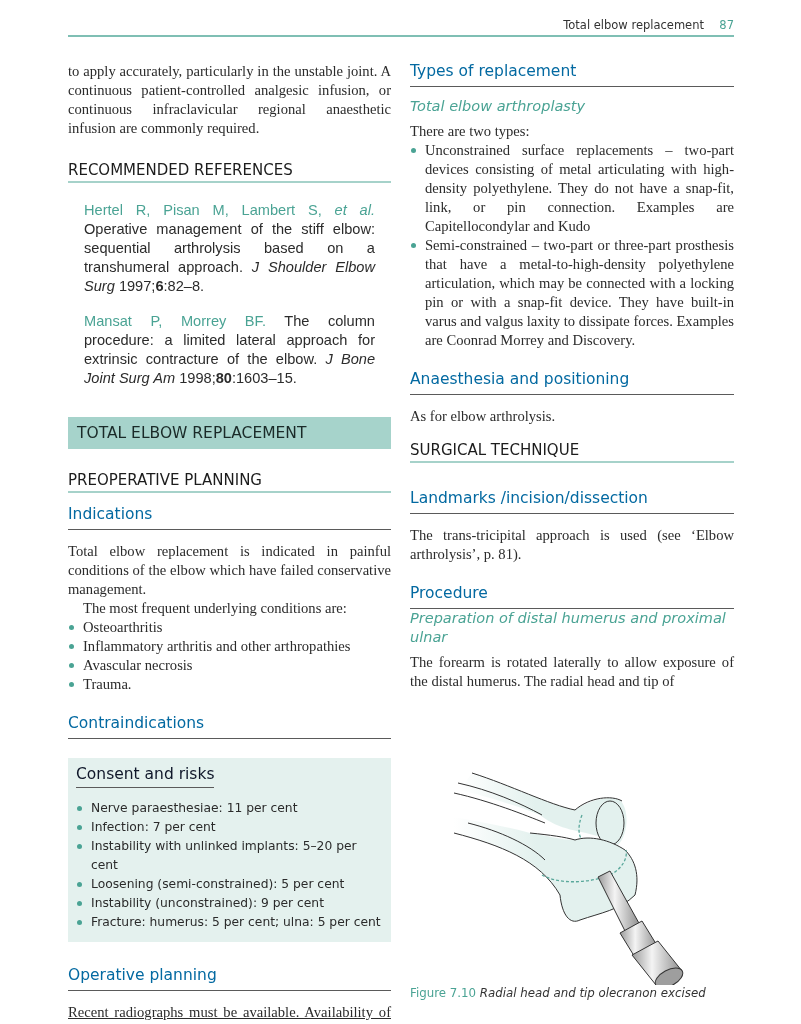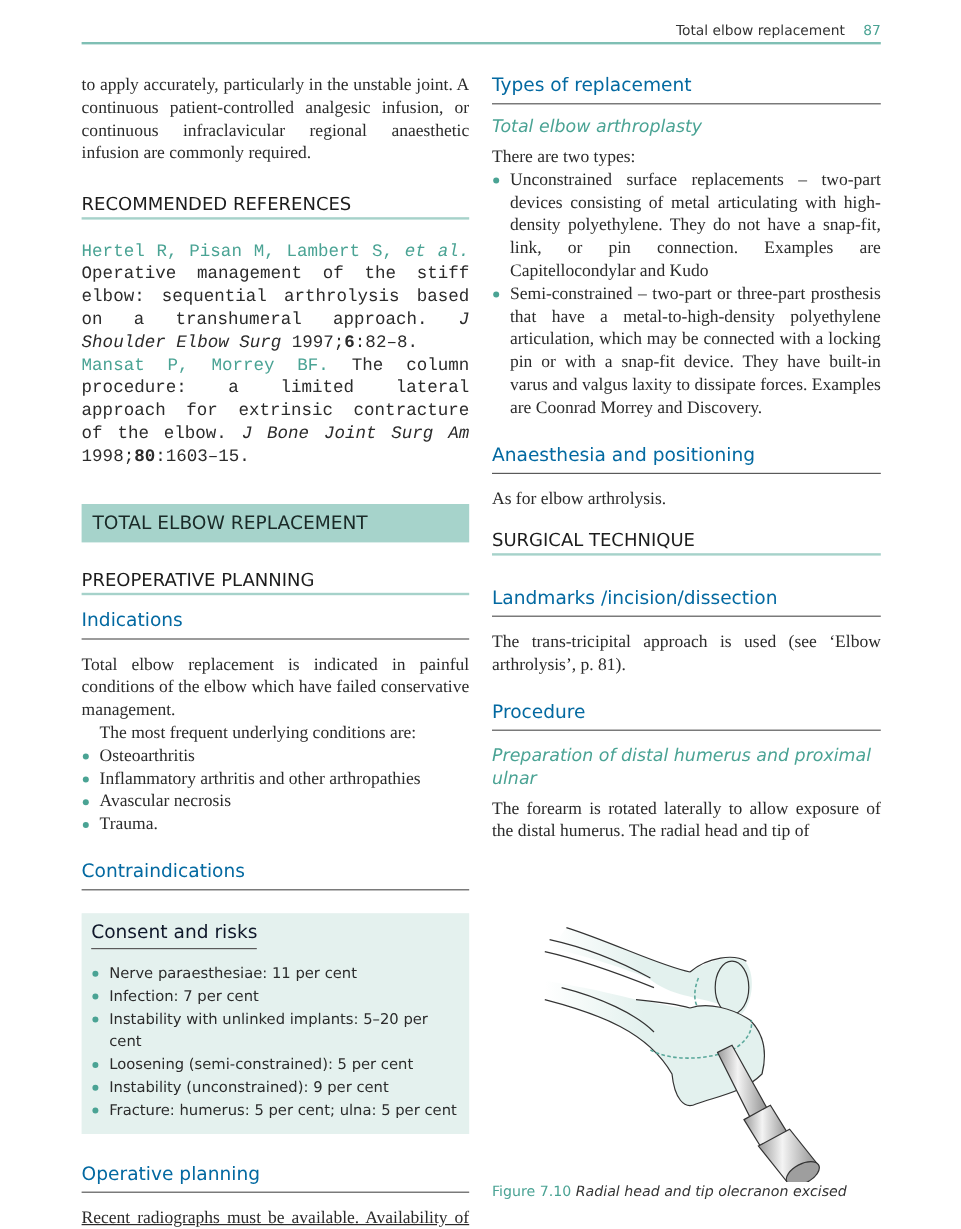--- a/index.html
+++ b/index.html
@@ -19,21 +19,21 @@
   h2.caps { font-family: "DejaVu Sans", "Liberation Sans", sans-serif; font-weight: normal; font-size: 15px; letter-spacing: 0px; color: #1c1c1c; margin: 0; padding-bottom: 2px; border-bottom: 2px solid #a6d2ca; }
   h3.teal { font-family: "DejaVu Sans", "Liberation Sans", sans-serif; font-weight: normal; font-size: 15.5px; color: #0369a1; margin: 0; padding-bottom: 6px; border-bottom: 1.5px solid #5a5a5a; }
   h4.teal-it { font-family: "DejaVu Sans", "Liberation Sans", sans-serif; font-weight: normal; font-style: italic; font-size: 14.5px; line-height: 19px; color: #4aa394; margin: 0; }
 
   .banner { background: #a6d3cb; padding: 7px 9px 7px 9px; font-family: "DejaVu Sans", "Liberation Sans", sans-serif; font-size: 15.5px; color: #1a2a28; }
 
   ul.bullets { list-style: none; margin: 0; padding: 0; }
   ul.bullets li { position: relative; padding-left: 15px; font-family: "Liberation Serif", "DejaVu Serif", serif; font-size: 14.6px; line-height: 19px; text-align: justify; }
   ul.bullets li .dot { position: absolute; left: 1px; top: 7px; width: 5px; height: 5px; border-radius: 50%; background: #4aa394; }
 
-  .ref { font-family: Liberation Mono, monospace; font-size: 14.6px; line-height: 19px; text-align: justify; margin: 0; }
+  .ref { font-family: Liberation Sans, sans-serif; font-size: 14.6px; line-height: 19px; text-align: justify; margin: 16px; }
   .ref .authors { color: #4aa394; }
   .ref i { font-style: italic; }
   .ref b { font-weight: bold; }
 
   .consent-box { background: #e4f1ee; padding: 7px 8px 10px 8px; }
   .consent-box h3 { font-family: "DejaVu Sans", "Liberation Sans", sans-serif; font-weight: normal; font-size: 15.5px; color: #0f172a; margin: 0 0 11px 0; padding-bottom: 4px; border-bottom: 1.5px solid #5a5a5a; display: inline-block; }
   .consent-box ul li { font-family: "DejaVu Sans", "Liberation Sans", sans-serif; font-size: 12.3px; line-height: 19px; text-align: left; }
 
   .figure { position: absolute; left: 410px; top: 745px; width: 324px; height: 240px; }
   .figure svg { position: absolute; left: 40px; top: 0px; }
@@ -107,21 +107,21 @@
 
   <h3 class="teal" style="margin-top:20px;">Anaesthesia and positioning</h3>
   <p class="body" style="margin-top:12px;">As for elbow arthrolysis.</p>
 
   <h2 class="caps" style="margin-top:15px;">SURGICAL TECHNIQUE</h2>
 
   <h3 class="teal" style="margin-top:26px;">Landmarks /incision/dissection</h3>
   <p class="body" style="margin-top:12px;">The trans-tricipital approach is used (see ‘Elbow arthrolysis’, p. 81).</p>
 
   <h3 class="teal" style="margin-top:20px;">Procedure</h3>
-  <h4 class="teal-it" style="margin-top:12px;">Preparation of distal humerus and proximal ulnar</h4>
+  <h4 class="teal-it" style="">Preparation of distal humerus and proximal ulnar</h4>
   <p class="body" style="margin-top:6px;">The forearm is rotated laterally to allow exposure of the distal humerus. The radial head and tip of</p>
 </div>
 
 <div class="figure">
   <svg width="260" height="240" viewBox="0 0 260 240">
     <defs>
       <linearGradient id="boneFade" x1="0" y1="0" x2="1" y2="0">
         <stop offset="0" stop-color="#e3f1ee" stop-opacity="0"></stop>
         <stop offset="0.45" stop-color="#e3f1ee" stop-opacity="1"></stop>
       </linearGradient>

